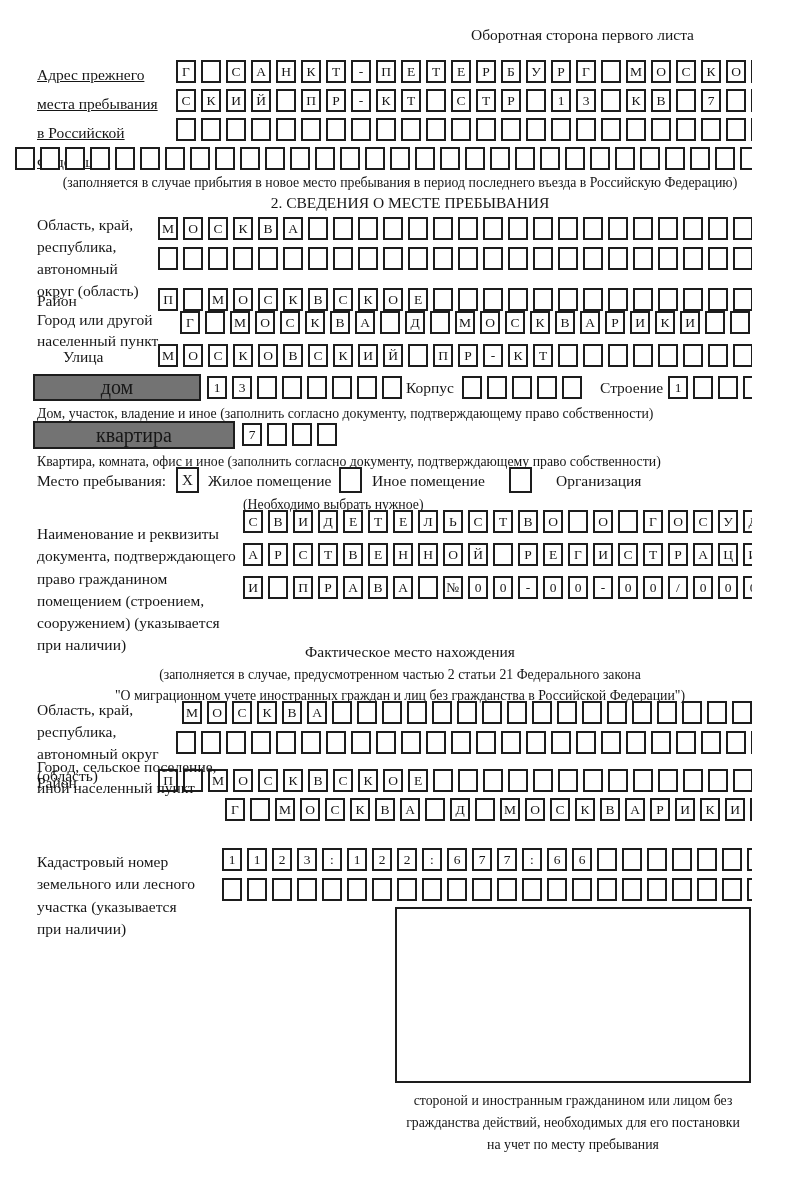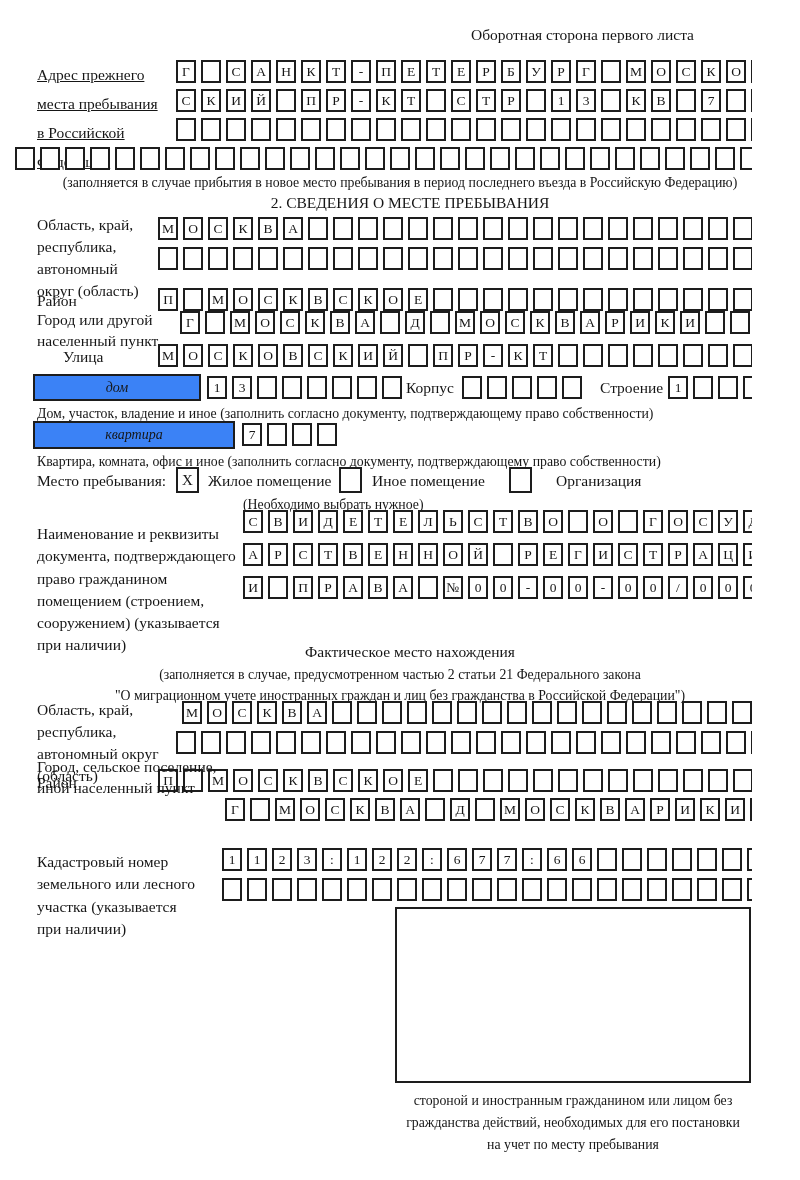--- a/index.html
+++ b/index.html
@@ -17,23 +17,23 @@
   .bold{font-weight:normal;margin-left:10px;}
   .center{left:0;width:800px;text-align:center;}
   .cellrow{position:absolute;display:flex;gap:5px;}
   .cell{
     flex:0 0 auto;width:20px;height:23px;border:2px solid #1d1d1d;
     display:flex;align-items:center;justify-content:center;
     font-size:13.5px;background:#fff;box-sizing:border-box;
   }
   .cb{width:23px;height:26px;font-size:15px;}
   .widebox{
-    position:absolute;border:2px solid #1d1d1d;background:#3b82f6;
+    position:absolute;border:2px solid #1d1d1d;background:#737373;
     display:flex;align-items:center;justify-content:center;
-    font-size:14px;box-sizing:border-box;font-style:italic;
+    font-size:20px;box-sizing:border-box;
   }
   .bigbox{position:absolute;border:2.5px solid #1d1d1d;background:#fff;box-sizing:border-box;}
 </style>
 </head>
 <body>
 
 <div class="page">
 
   <div class="abs label" style="top:24px;right:58px;">Оборотная сторона первого листа</div>
 

